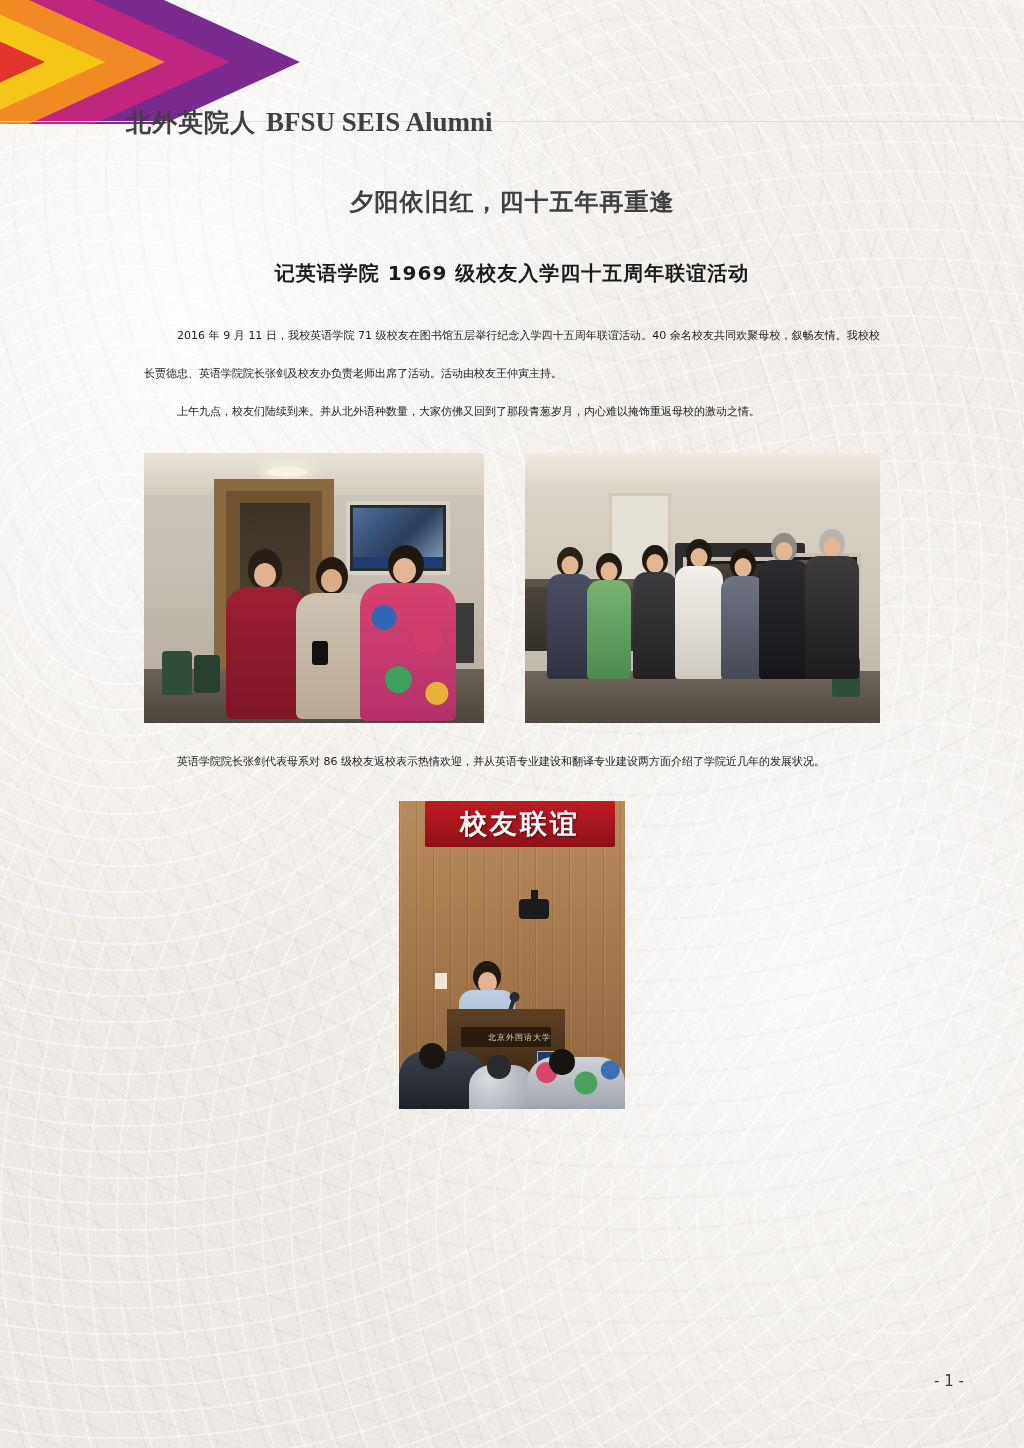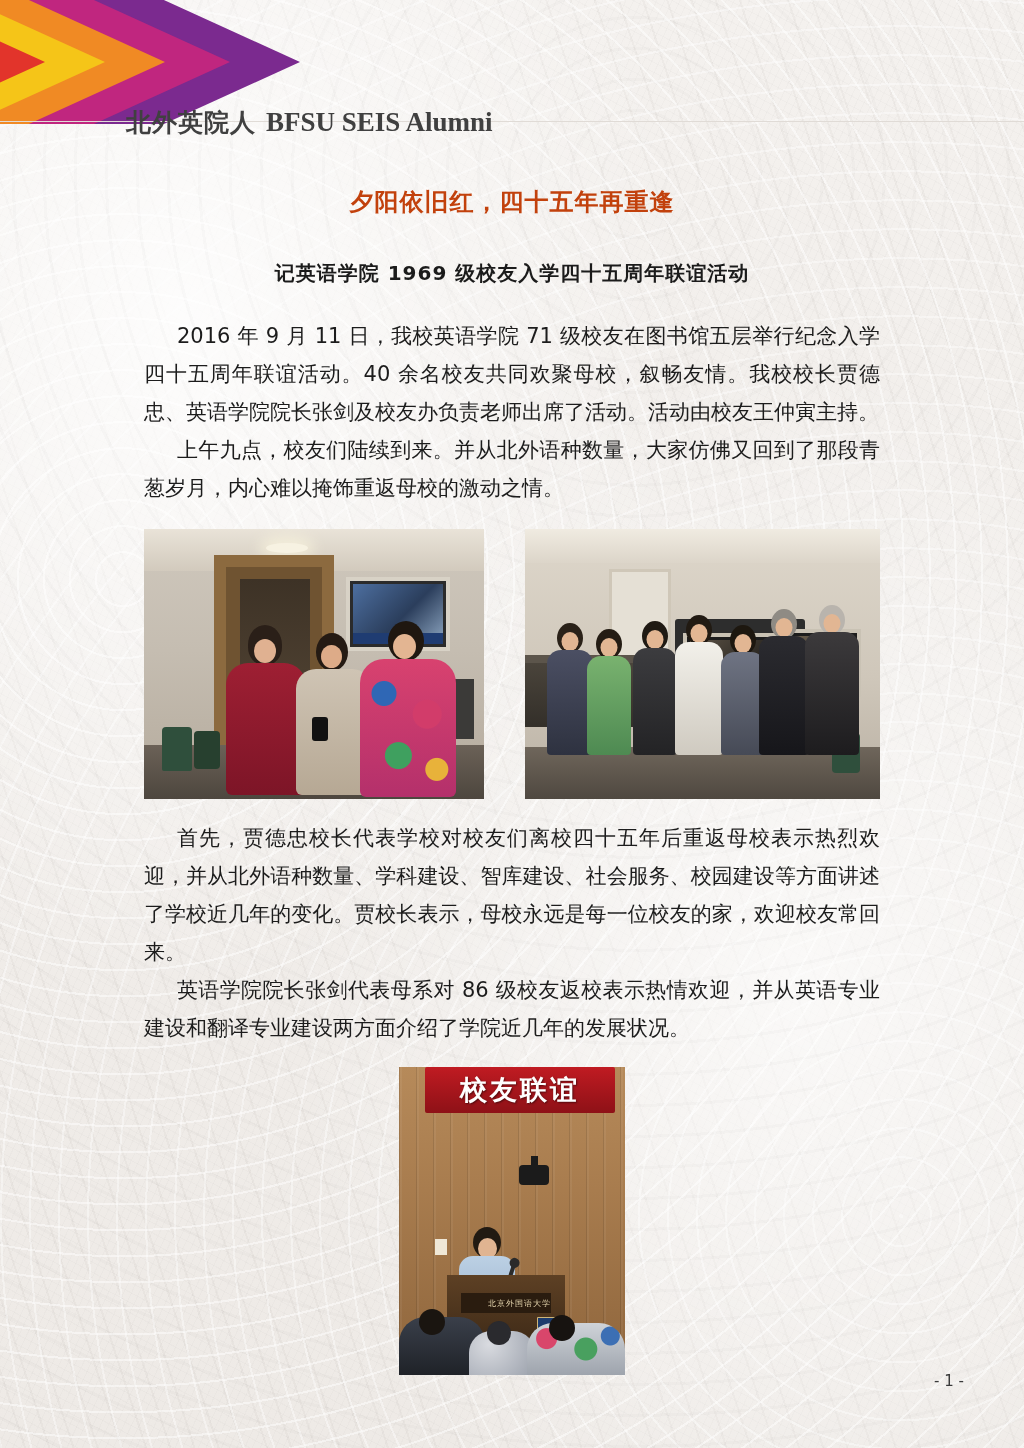--- a/index.html
+++ b/index.html
@@ -85,34 +85,34 @@
     margin: 0 auto;
     padding-top: 62px;
   }
   h1.title {
     font-family: "DejaVu Sans", sans-serif;
     font-size: 24px;
     font-weight: bold;
     text-align: center;
     margin: 0 0 0 0;
     letter-spacing: 1px;
-    color: #c2410c;
+    color: #404040;
   }
   h2.subtitle {
     font-family: "DejaVu Sans", sans-serif;
     font-size: 20px;
     font-weight: bold;
     text-align: center;
     margin: 42px 0 0 0;
     letter-spacing: 1px;
     color: #1b1b1b;
   }
   p.body {
     font-family: "DejaVu Sans", sans-serif;
-    font-size: 21px;
+    font-size: 11px;
     line-height: 38px;
     text-align: justify;
     text-justify: inter-ideograph;
     color: #1c1c1c;
     margin: 0;
     text-indent: 33px;
   }
   p.first { margin-top: 30px; }
 
   .figure-row {
@@ -385,21 +385,20 @@
           </div>
         <div class="pb-p pb-p7">
             <div class="h"></div>
             <div class="f"></div>
             <div class="b"></div>
           </div>
       </div>
 
     </div>
 
-    <p class="body">首先，贾德忠校长代表学校对校友们离校四十五年后重返母校表示热烈欢迎，并从北外语种数量、学科建设、智库建设、社会服务、校园建设等方面讲述了学校近几年的变化。贾校长表示，母校永远是每一位校友的家，欢迎校友常回来。</p>
     <p class="body">英语学院院长张剑代表母系对 86 级校友返校表示热情欢迎，并从英语专业建设和翻译专业建设两方面介绍了学院近几年的发展状况。</p>
 
     <div class="figure-center">
       <div class="photo photo-c">
         <div class="pc-wall"></div>
         <div class="pc-planks"></div>
         <div class="pc-banner">
           <span>校友联谊</span>
         </div>
         <div class="pc-cam"></div>

